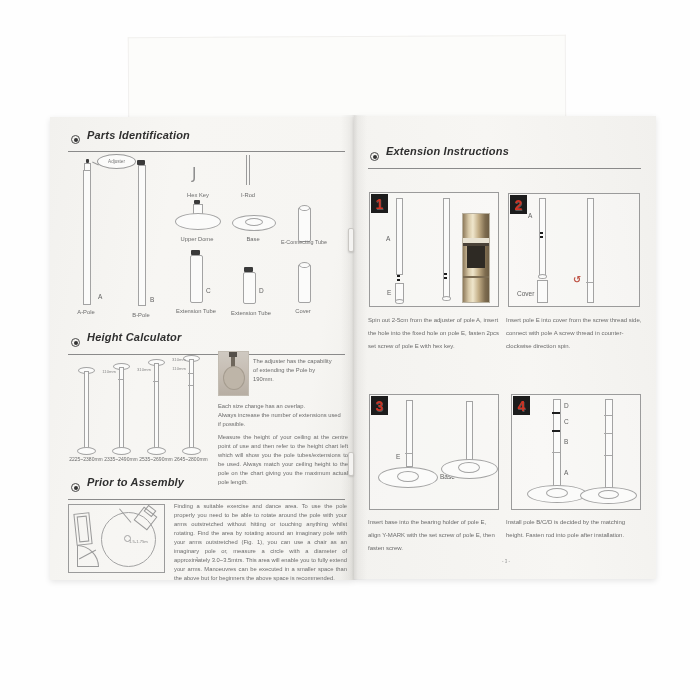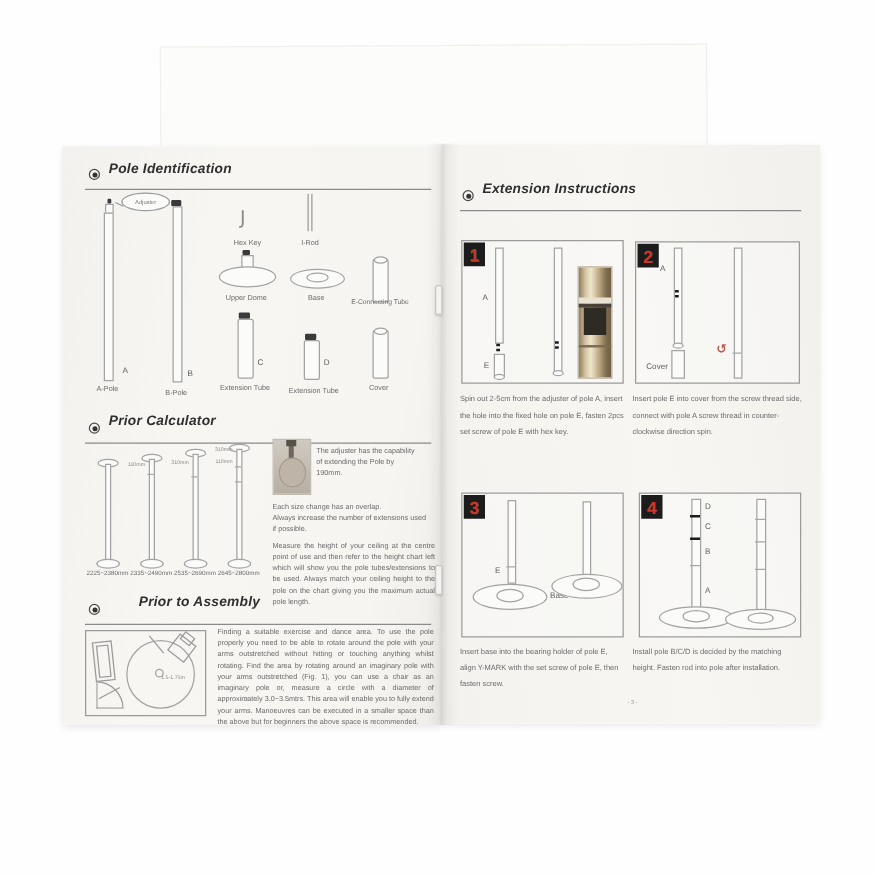--- a/index.html
+++ b/index.html
@@ -83,21 +83,21 @@
 </head>
 <body>
 
 <div id="canvas">
 
   <div class="abs back-sheet"></div>
 
   <div class="abs page page-left">
 
     <div class="abs sec-bullet" style="left:21px;top:18px;"></div>
-    <div class="abs sec-title" style="left:37px;top:12px;">Pole Identification</div>
+    <div class="abs sec-title" style="left:37px;top:12px;">Parts Identification</div>
     <div class="abs sec-rule" style="left:18px;top:34px;width:277px;"></div>
 
     <div class="abs darkcap" style="left:36px;top:42px;width:3px;height:4px;"></div>
     <div class="abs pole" style="left:34px;top:46px;width:5px;height:6px;"></div>
     <div class="abs pole" style="left:33px;top:53px;width:6px;height:133px;"></div>
     <div class="abs callout" style="left:47px;top:37px;width:37px;height:13px;">Adjuster</div>
     <div class="abs" style="left:42px;top:46px;width:7px;height:1px;background:#9a9a9a;transform:rotate(25deg);"></div>
     <div class="abs lbl" style="left:48px;top:176px;">A</div>
     <div class="abs cap" style="left:16px;top:192px;width:40px;">A-Pole</div>
 
@@ -134,21 +134,21 @@
     <div class="abs darkcap" style="left:194px;top:150px;width:9px;height:5px;"></div>
     <div class="abs pole" style="left:193px;top:155px;width:11px;height:30px;border-radius:2px;"></div>
     <div class="abs lbl" style="left:209px;top:170px;">D</div>
     <div class="abs cap" style="left:175px;top:193px;width:52px;">Extension Tube</div>
 
     <div class="abs pole" style="left:248px;top:147px;width:11px;height:37px;border-radius:2px;"></div>
     <div class="abs ellipse" style="left:249px;top:145px;width:9px;height:4px;"></div>
     <div class="abs cap" style="left:230px;top:191px;width:46px;">Cover</div>
 
     <div class="abs sec-bullet" style="left:21px;top:221px;"></div>
-    <div class="abs sec-title" style="left:37px;top:214px;">Prior Calculator</div>
+    <div class="abs sec-title" style="left:37px;top:214px;">Height Calculator</div>
     <div class="abs sec-rule" style="left:18px;top:237px;width:277px;"></div>
 
     <div class="abs ellipse" style="left:28px;top:250px;width:15px;height:5px;"></div>
     <div class="abs pole" style="left:34px;top:254px;width:3px;height:78px;"></div>
     <div class="abs ellipse" style="left:27px;top:330px;width:17px;height:6px;"></div>
     <div class="abs cap" style="left:14px;top:339px;width:44px;font-size:5px;">2225~2380mm</div>
 
     <div class="abs ellipse" style="left:63px;top:246px;width:15px;height:5px;"></div>
     <div class="abs pole" style="left:69px;top:250px;width:3px;height:82px;"></div>
     <div class="abs jointline" style="left:68px;top:262px;width:5px;"></div>
@@ -179,21 +179,21 @@
     </div>
     <div class="abs note preline" style="left:203px;top:240px;width:95px;">The adjuster has the capability
 of extending the Pole by
 190mm.</div>
     <div class="abs note preline" style="left:168px;top:285px;width:134px;">Each size change has an overlap.
 Always increase the number of extensions used
 if possible.</div>
     <div class="abs note just" style="left:168px;top:316px;width:130px;">Measure the height of your ceiling at the centre point of use and then refer to the height chart left which will show you the pole tubes/extensions to be used. Always match your ceiling height to the pole on the chart giving you the maximum actual pole length.</div>
 
     <div class="abs sec-bullet" style="left:21px;top:366px;"></div>
-    <div class="abs sec-title" style="left:37px;top:359px;margin-left:24px;">Prior to Assembly</div>
+    <div class="abs sec-title" style="left:37px;top:359px;">Prior to Assembly</div>
     <div class="abs sec-rule" style="left:18px;top:382px;width:277px;"></div>
 
     <div class="abs figbox" style="left:18px;top:387px;width:95px;height:67px;">
       <div class="abs ellipse" style="left:32px;top:7px;width:53px;height:53px;background:transparent;"></div>
       <div class="abs ellipse" style="left:55px;top:30px;width:5px;height:5px;background:transparent;"></div>
       <div class="abs" style="left:44px;top:17px;width:18px;height:1px;background:#9a9a9a;transform:rotate(50deg);transform-origin:right center;"></div>
       <div class="abs tiny" style="left:60px;top:34px;">1.5-1.75m</div>
       <div class="abs" style="left:6px;top:8px;width:14px;height:30px;border:1px solid #9a9a9a;transform:rotate(-6deg);"></div>
       <div class="abs" style="left:9px;top:11px;width:8px;height:24px;border:1px solid #9a9a9a;transform:rotate(-6deg);"></div>
       <div class="abs" style="left:68px;top:5px;width:15px;height:15px;border:1px solid #9a9a9a;transform:rotate(38deg);"></div>

